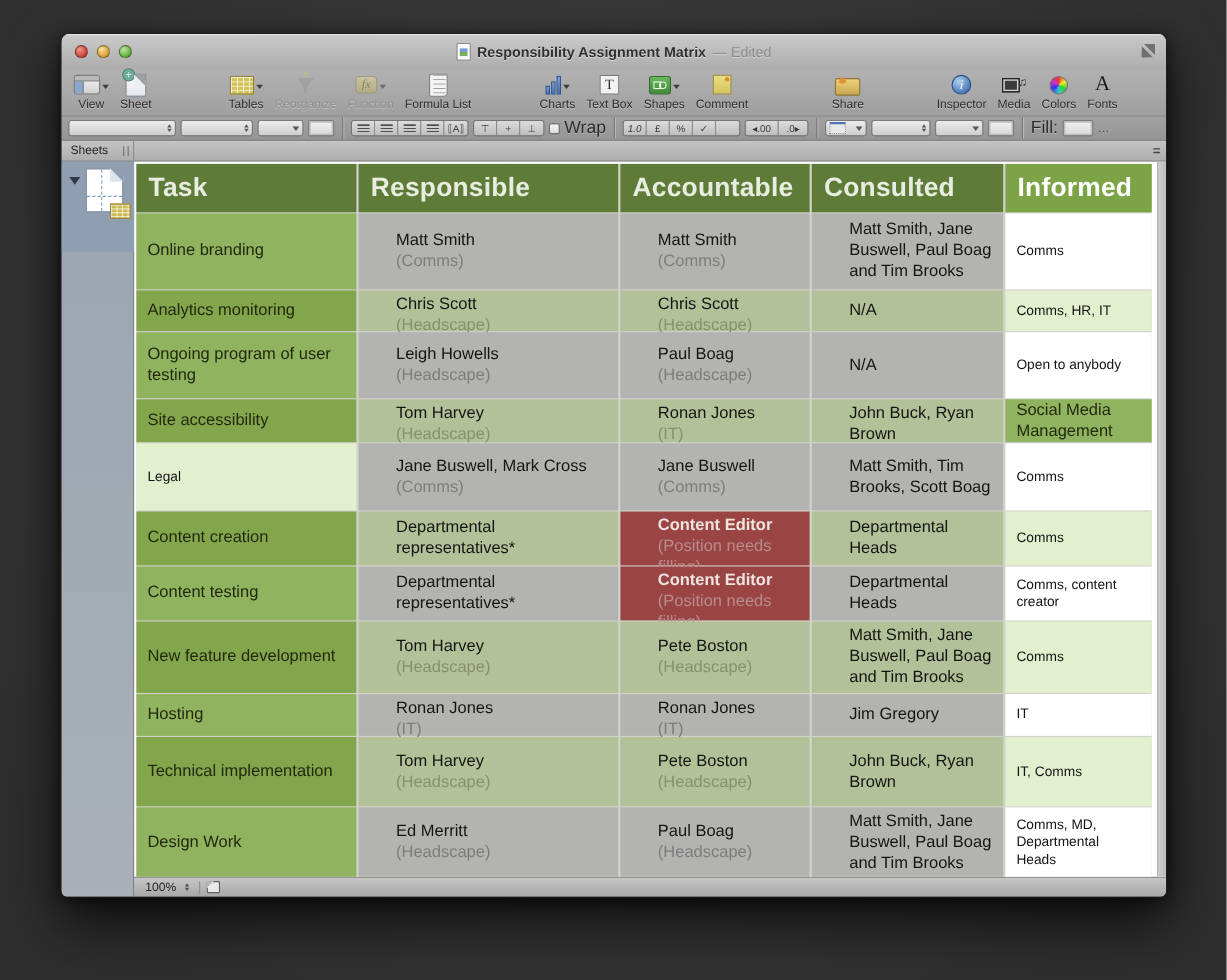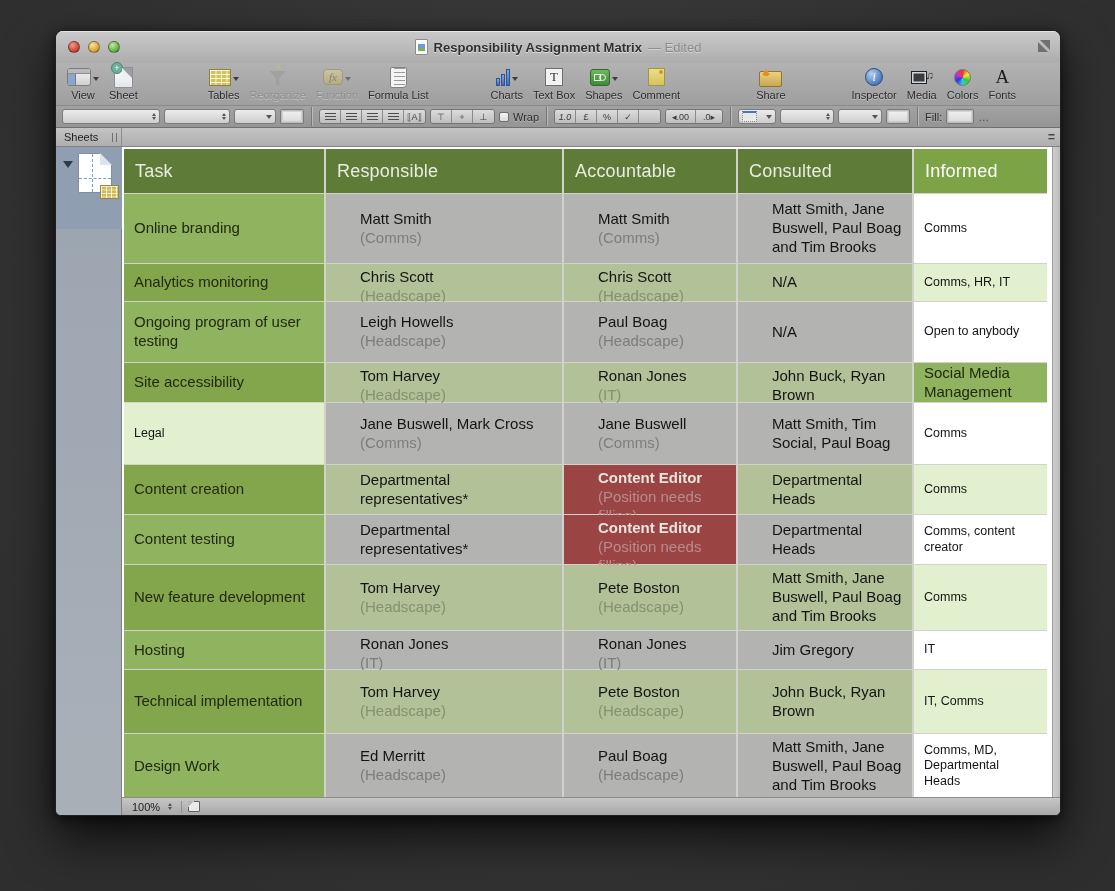--- a/index.html
+++ b/index.html
@@ -109,21 +109,21 @@
   .combo .darr{width:0;height:0;border:3px solid transparent;border-top:4px solid #555;margin:3px 3px 0 0;}
   .well{width:24px;height:15px;border:1px solid #7b7b7b;border-radius:2px;background:linear-gradient(#f2f2f2,#d8d8d8);
     box-shadow:inset 0 0 0 1.5px #bdbdbd;}
   .fdiv{width:1px;height:19px;background:#787878;box-shadow:1px 0 0 rgba(255,255,255,.3);margin:0 3px;}
   .seg{display:flex;border:1px solid #757575;border-radius:3px;overflow:hidden;height:15px;}
   .seg .sbtn{width:21px;display:flex;align-items:center;justify-content:center;
     background:linear-gradient(#dcdcdc,#bebebe);border-right:1px solid #8a8a8a;font-size:9px;color:#3a3a3a;}
   .seg .sbtn:last-child{border-right:none;}
   .ic-lines{width:11px;height:8px;background:repeating-linear-gradient(#4d4d4d 0 1.3px,transparent 1.3px 3px);}
   .chk{width:10px;height:10px;border:1px solid #6e6e6e;border-radius:2px;background:linear-gradient(#f5f5f5,#dcdcdc);}
-  .flabel{font-size:11px;color:#2d2d2d;text-shadow:0 1px 0 rgba(255,255,255,.3);}
+  .flabel{font-size:16px;color:#2d2d2d;text-shadow:0 1px 0 rgba(255,255,255,.3);}
   .ellip{font-size:11px;color:#4a4a4a;letter-spacing:1px;}
   .ic-border{width:15px;height:11px;border:1px dotted #8a8a8a;border-top:2px solid #4d74b5;background:#e8e8e8;}
   
   .sheetsbar{height:19px;flex:0 0 19px;display:flex;background:linear-gradient(#c4c4c4,#aeaeae);
     border-bottom:1px solid #828282;}
   .sheetsbox{width:66px;flex:0 0 66px;display:flex;align-items:center;justify-content:space-between;
     border-right:1px solid #8e8e8e;padding:0 4px 0 8px;gap:10px;}
   .sheetslabel{font-size:11px;color:#1f1f1f;}
   .grip{width:5px;height:9px;border-left:1px solid #6f6f6f;border-right:1px solid #6f6f6f;}
   .stripright{flex:1;display:flex;align-items:center;justify-content:flex-end;padding-right:5px;}
@@ -159,21 +159,21 @@
   .pills{flex:0 0 100px;display:flex;flex-direction:column;align-items:center;gap:4px;padding-top:6px;}
   .pill{width:54px;height:13px;border-radius:7px;background:#a2acb4;display:flex;align-items:center;justify-content:center;
     font-size:10px;color:#c4ccd2;text-shadow:0 -1px 0 rgba(0,0,0,.08);}
   
   .canvascol{flex:1;display:flex;flex-direction:column;min-width:0;}
   .canvas{flex:1;background:#ffffff;position:relative;overflow:hidden;}
   .vscroll{position:absolute;right:0;top:0;bottom:0;width:8px;background:linear-gradient(90deg,#cdcdcd,#bdbdbd);
     border-left:1px solid #9e9e9e;}
   .raci{position:absolute;left:2px;top:2px;display:grid;
     grid-template-columns:200px 236px 172px 174px 133px;gap:1px 2px;background:#d2d2cc;}
-  .hcell{background:var(--header-green);color:#e9ece0;font-size:18px;font-weight:400;
+  .hcell{background:var(--header-green);color:#e9ece0;font-size:24px;font-weight:700;
     display:flex;align-items:center;padding-left:11px;letter-spacing:.2px;}
   .hcell.informed{background:var(--informed-header-green);color:#ffffff;}
   .cell{display:flex;align-items:center;padding:4px 10px;line-height:1.25;}
   .cell.task{font-size:15px;color:#22290f;}
   .cell.task.ta{background:var(--task-green-a);}
   .cell.task.tb{background:var(--task-green-b);}
   .cell.body{font-size:15px;color:#141414;display:block;align-content:center;padding-left:34px;}
   .cell.body.gray{background:var(--row-gray);}
   .cell.body.olive{background:var(--row-olive);}
   .cell.body .note{color:#7d7d7d;}
@@ -466,21 +466,21 @@
             <div class="cell body olive"><span class="main">Tom Harvey</span> <span class="note">(Headscape)</span></div>
             <div class="cell body olive"><span class="main">Ronan Jones</span> <span class="note">(IT)</span></div>
             <div class="cell body olive">
               <span class="main">John Buck, Ryan Brown</span>
             </div>
             <div class="cell task ta">Social Media Management</div>
             <div class="cell inf pale">Legal</div>
             <div class="cell body gray"><span class="main">Jane Buswell, Mark Cross</span> <span class="note">(Comms)</span></div>
             <div class="cell body gray"><span class="main">Jane Buswell</span> <span class="note">(Comms)</span></div>
             <div class="cell body gray">
-              <span class="main">Matt Smith, Tim Social, Paul Boag</span>
+              <span class="main">Matt Smith, Tim Brooks, Scott Boag</span>
             </div>
             <div class="cell inf white">Comms</div>
             <div class="cell task tb">Content creation</div>
             <div class="cell body olive">
               <span class="main">Departmental representatives*</span>
             </div>
             <div class="cell body olive red"><span class="main">Content Editor</span> <span class="note">(Position needs filling)</span></div>
             <div class="cell body olive">
               <span class="main">Departmental Heads</span>
             </div>

